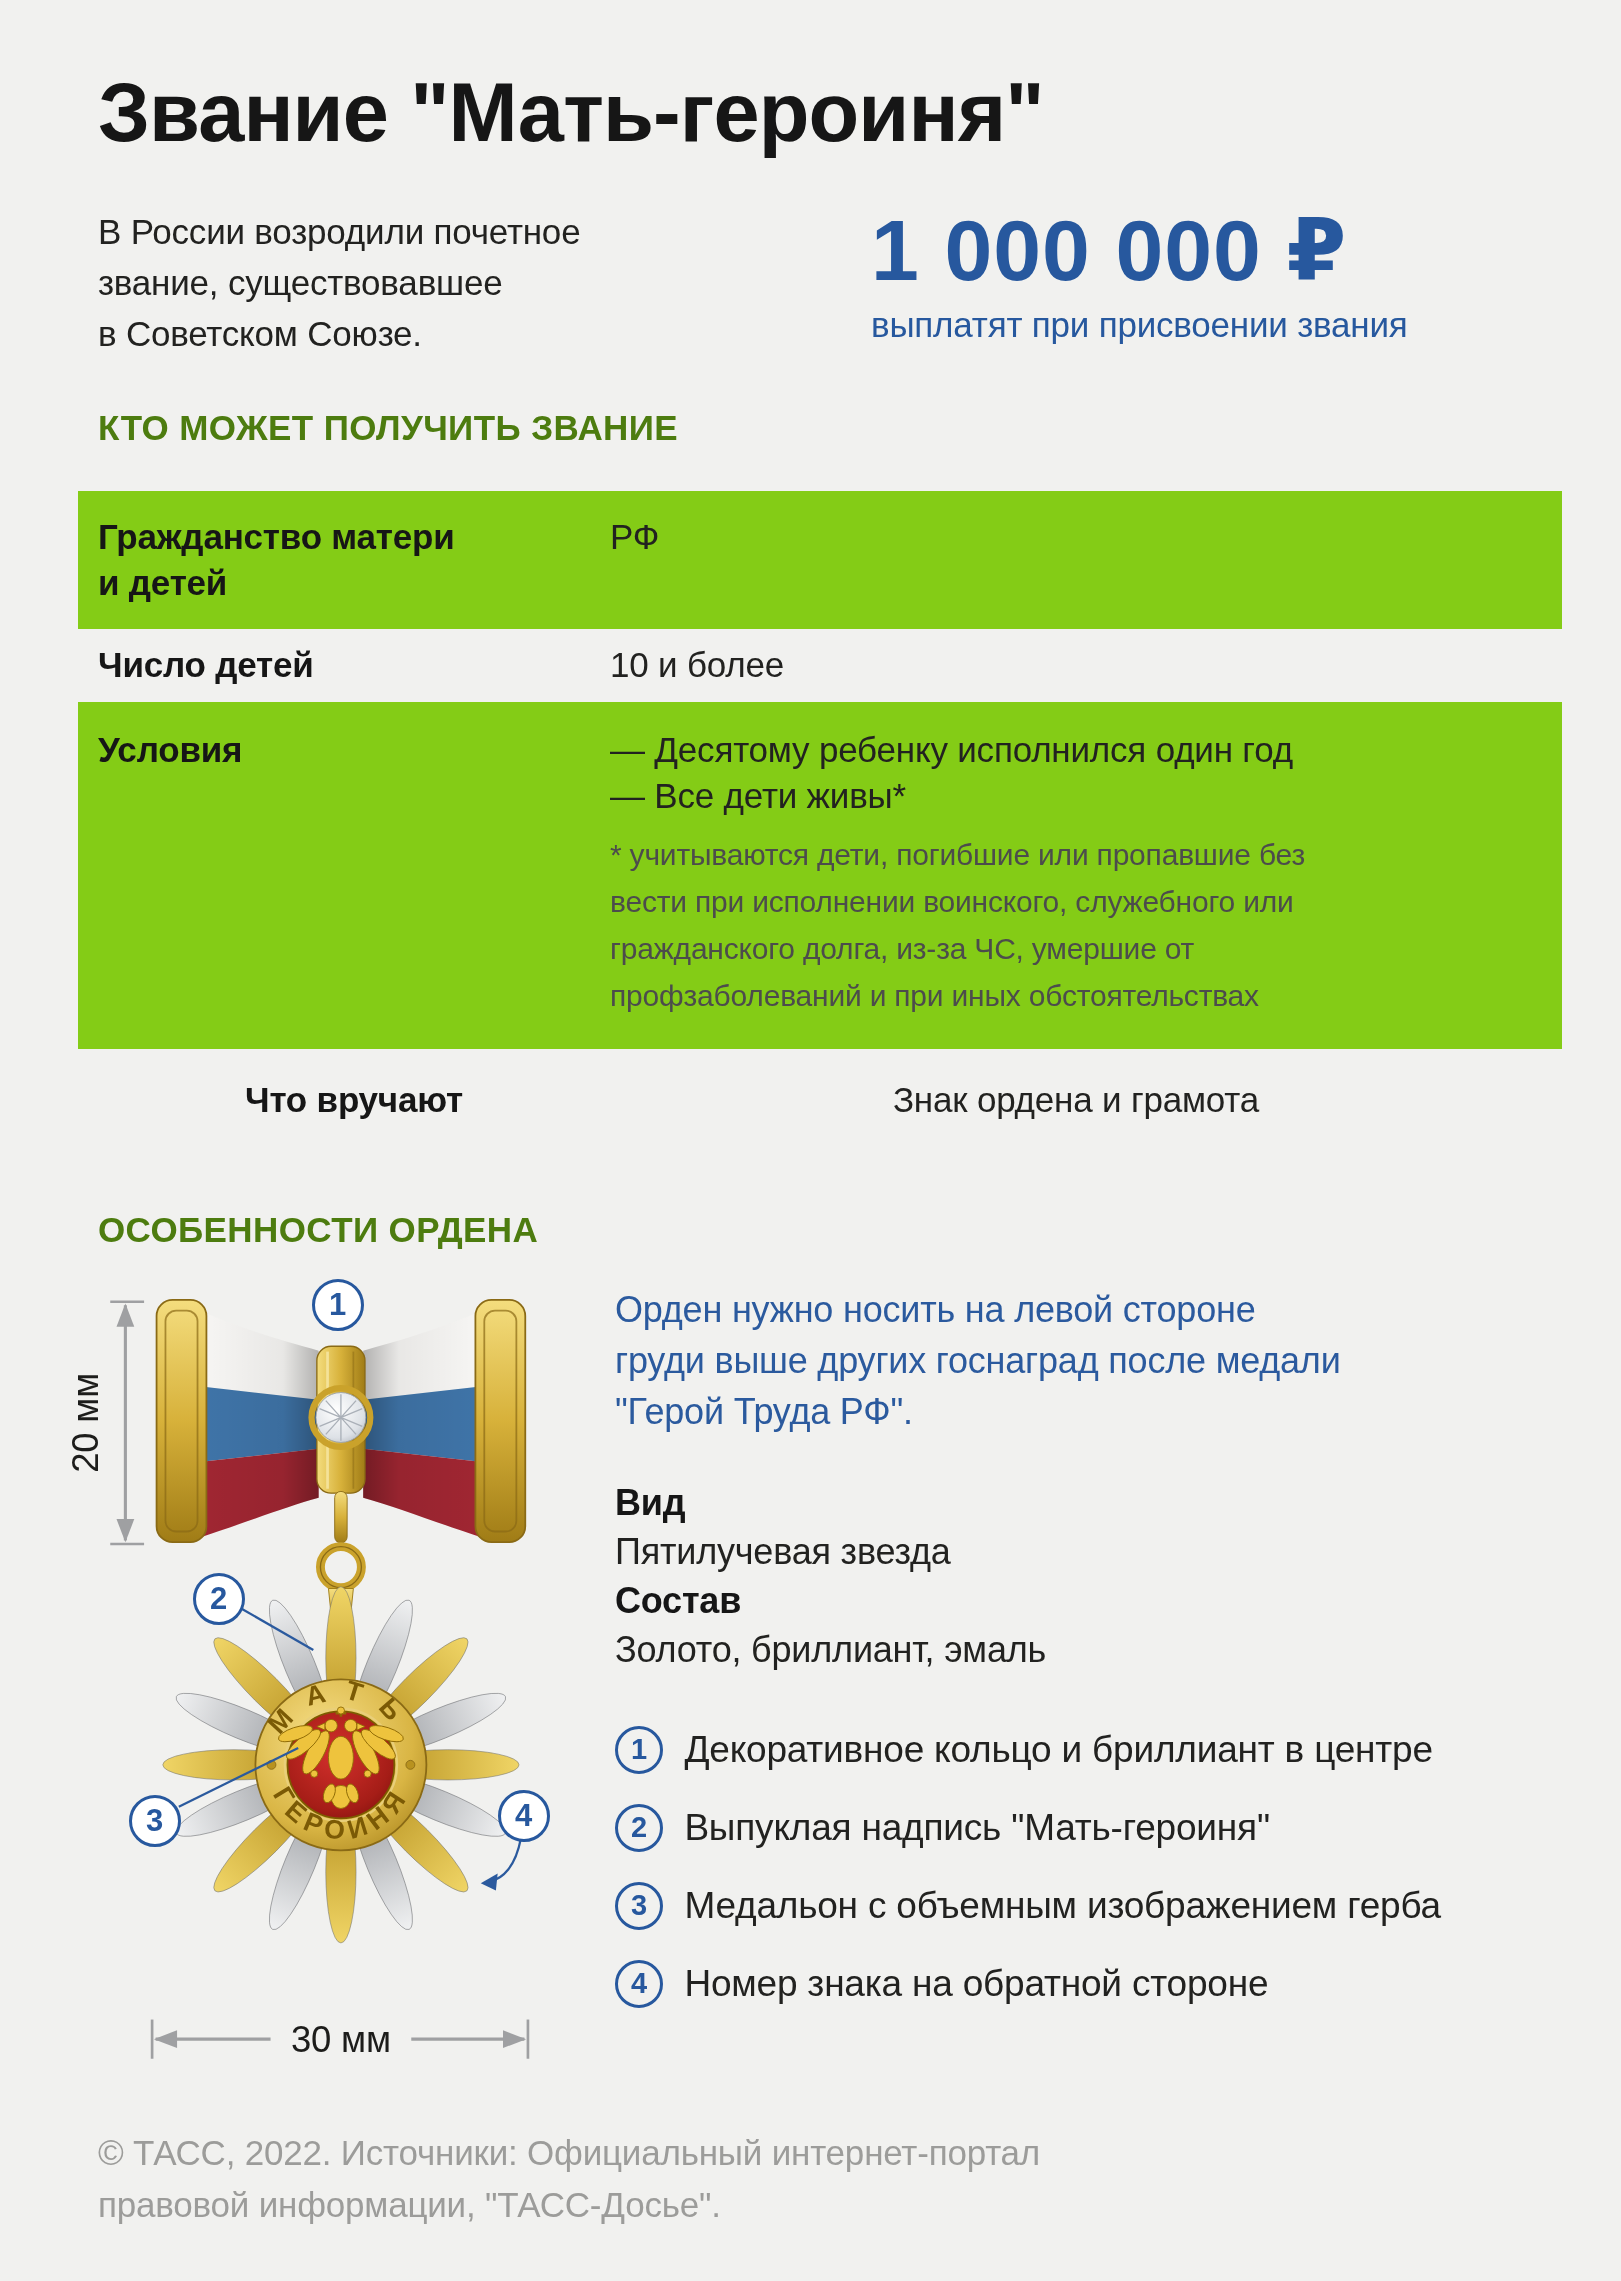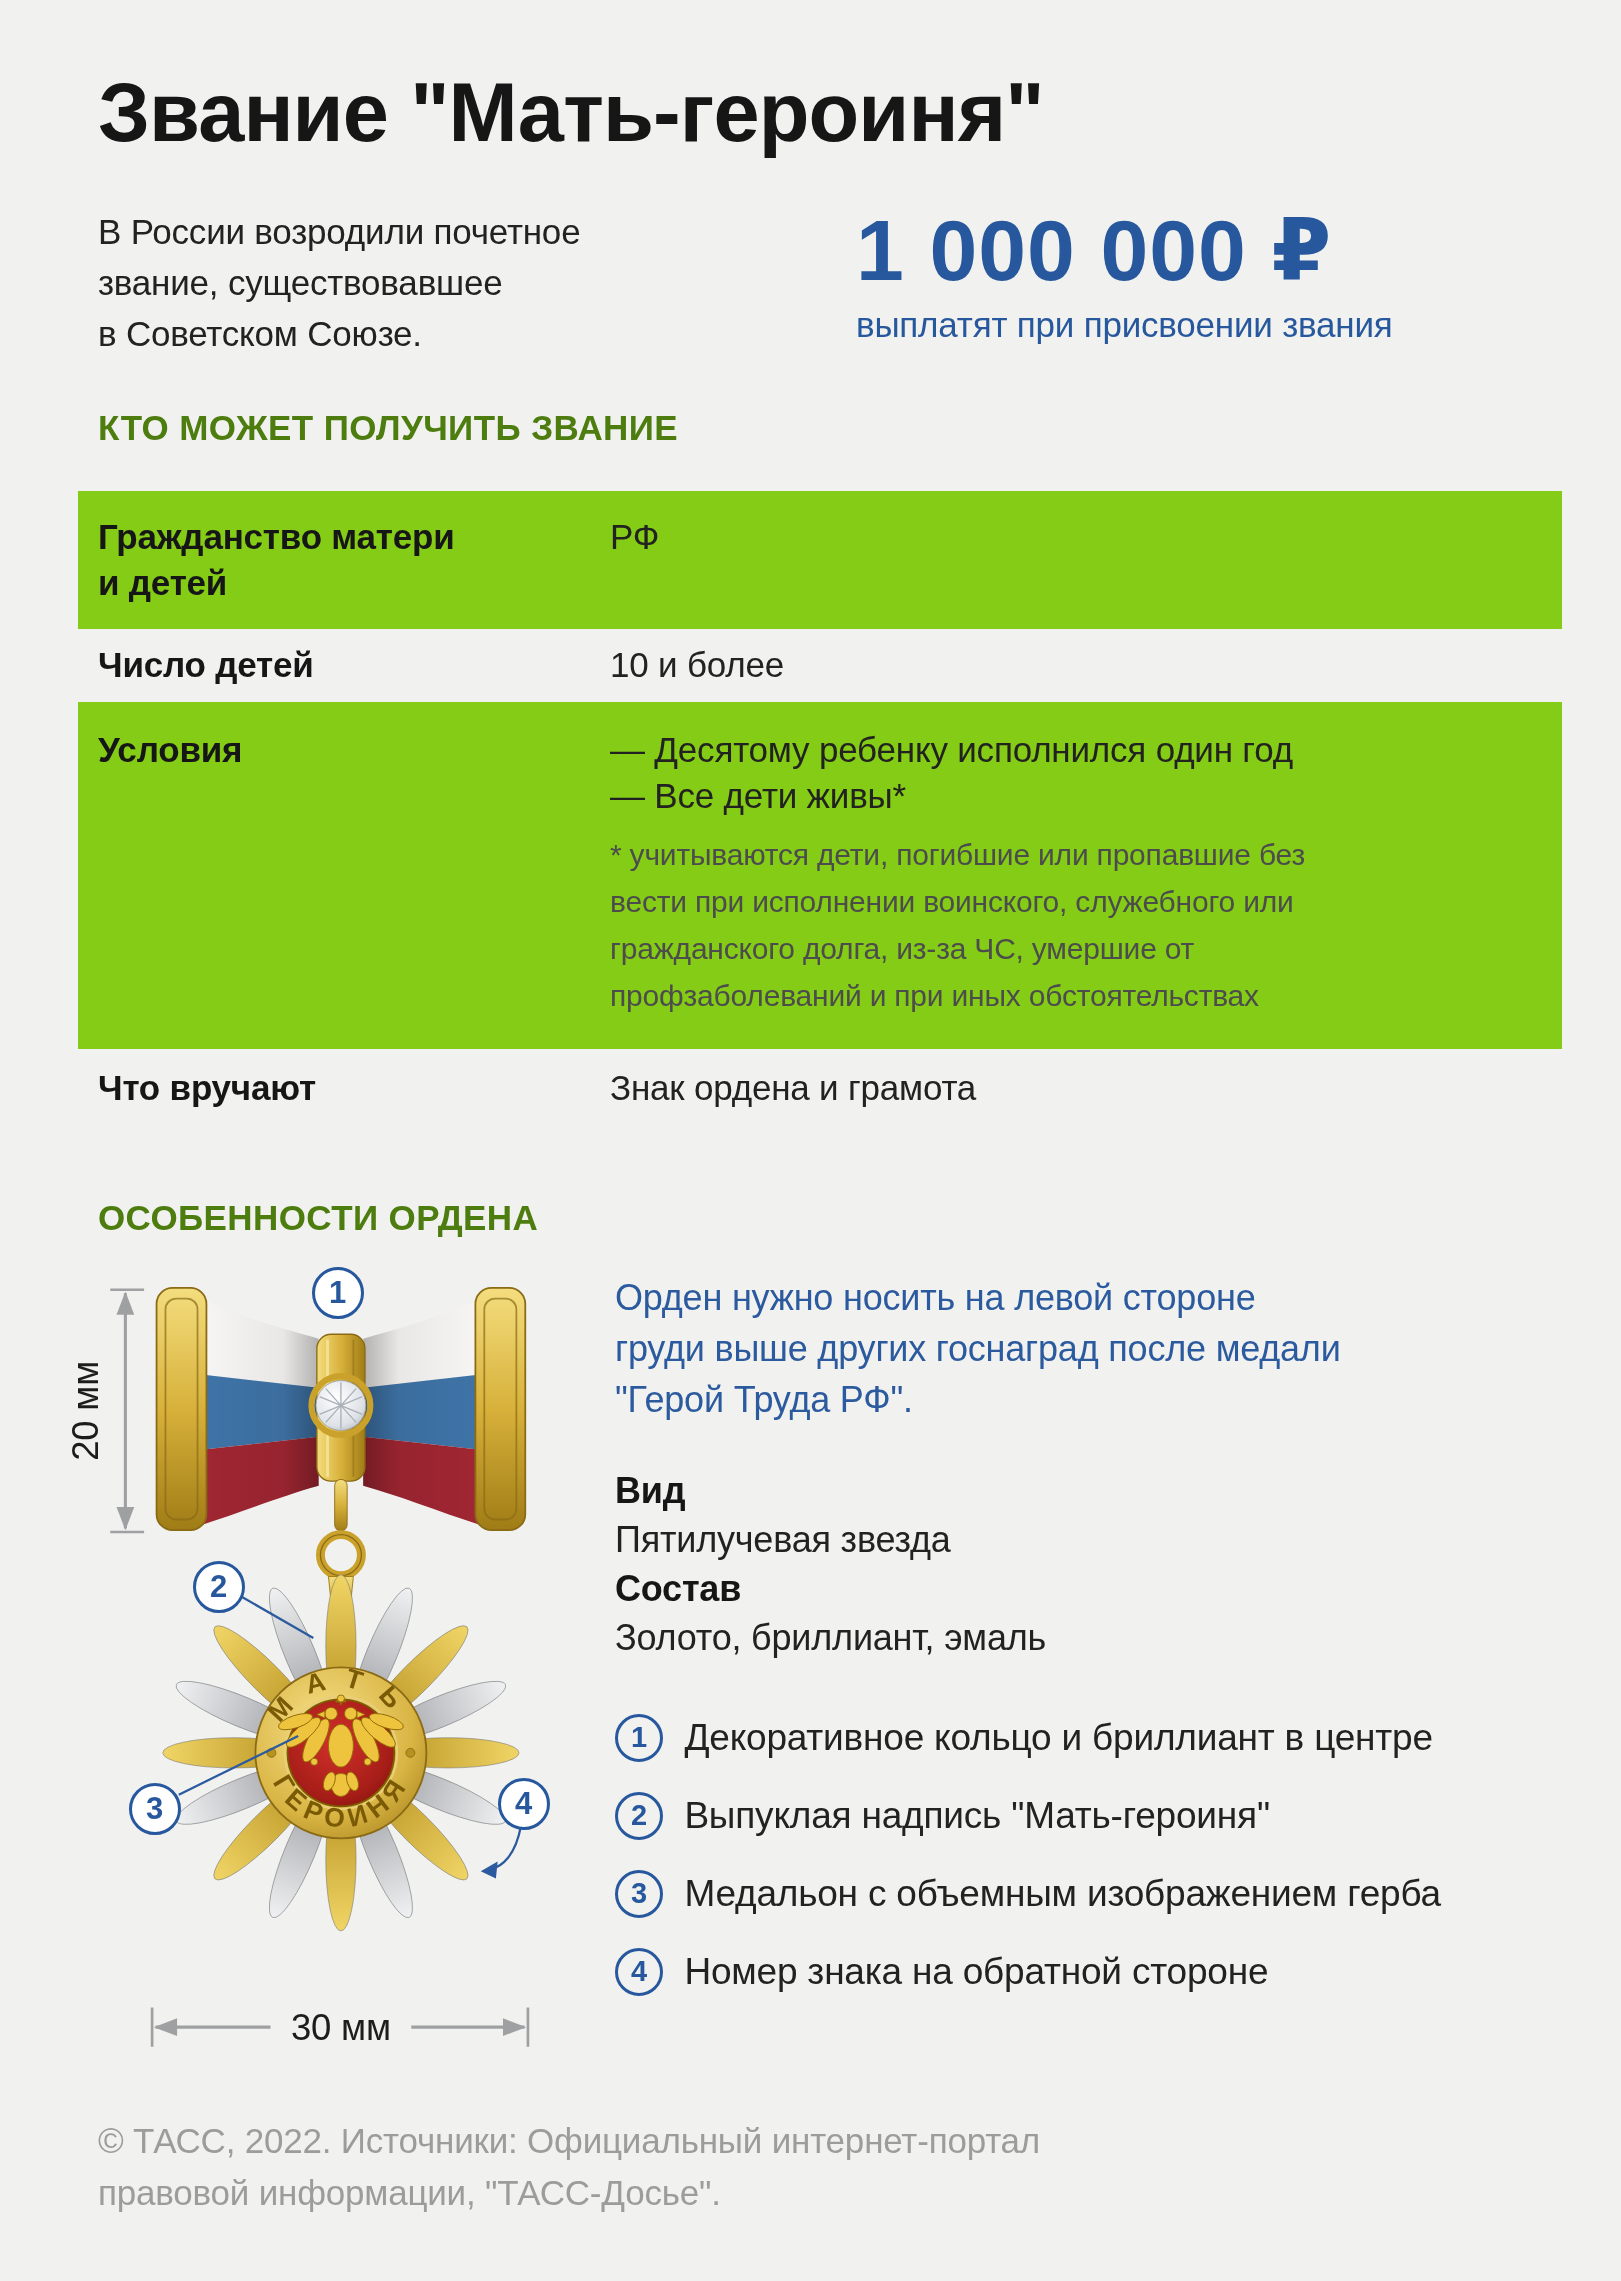--- a/index.html
+++ b/index.html
@@ -7,21 +7,21 @@
     position:relative;width:1622px;height:2281px;overflow:hidden;
     background:#f1f1ef;box-sizing:border-box;padding:0 80px 0 98px;
     font-family:"Liberation Sans","DejaVu Sans",sans-serif;color:#1d1d1b;
     letter-spacing:-0.2px;
   }
   svg{overflow:visible;display:block;}
   .pre{white-space:pre-line;}
   h1.title{margin:0;padding-top:71px;font-size:83px;line-height:1.0;font-weight:700;color:#161616;letter-spacing:-0.9px;}
   .intro-row{display:flex;margin-top:52px;}
   .intro{width:757px;font-size:35px;line-height:51px;color:#222220;}
-  .payout{margin-left:1px;}
+  .payout{margin-left:16px;}
   .payout-amount{font-size:86px;line-height:1.04;font-weight:700;color:#27589e;letter-spacing:0.9px;}
   .payout-caption{margin-top:9px;font-size:35px;line-height:1.2;color:#27589e;}
   .sec-heading{margin-top:49px;font-size:35px;font-weight:700;letter-spacing:0.4px;color:#4d7c0f;}
   .sec-heading.second{margin-top:73px;}
   .table{margin-top:43px;}
   .row{display:grid;grid-template-columns:512px 1fr;margin:0 -19.6px;padding:23px 19.6px;font-size:35px;line-height:46px;}
   .row.white{background:#84cc16;}
   .row.slim{padding:13.4px 19.6px;}
   .row .label{font-weight:700;color:#161616;}
   .row .value{color:#222220;}
@@ -83,21 +83,21 @@
       <div class="label">Условия</div>
       <div>
         <div class="value pre">— Десятому ребенку исполнился один год
 — Все дети живы*</div>
         <div class="note pre">* учитываются дети, погибшие или пропавшие без
 вести при исполнении воинского, служебного или
 гражданского долга, из-за ЧС, умершие от
 профзаболеваний и при иных обстоятельствах</div>
       </div>
     </div>
-    <div class="row slim" style="padding-top:16px;">
+    <div class="row slim" style="padding-top:28px;text-align:center;">
       <div class="label">Что вручают</div>
       <div class="value">Знак ордена и грамота</div>
     </div>
   </div>
 
   <div class="sec-heading second">ОСОБЕННОСТИ ОРДЕНА</div>
 
   <div class="order-section">
 
     <div class="medal-figure">

